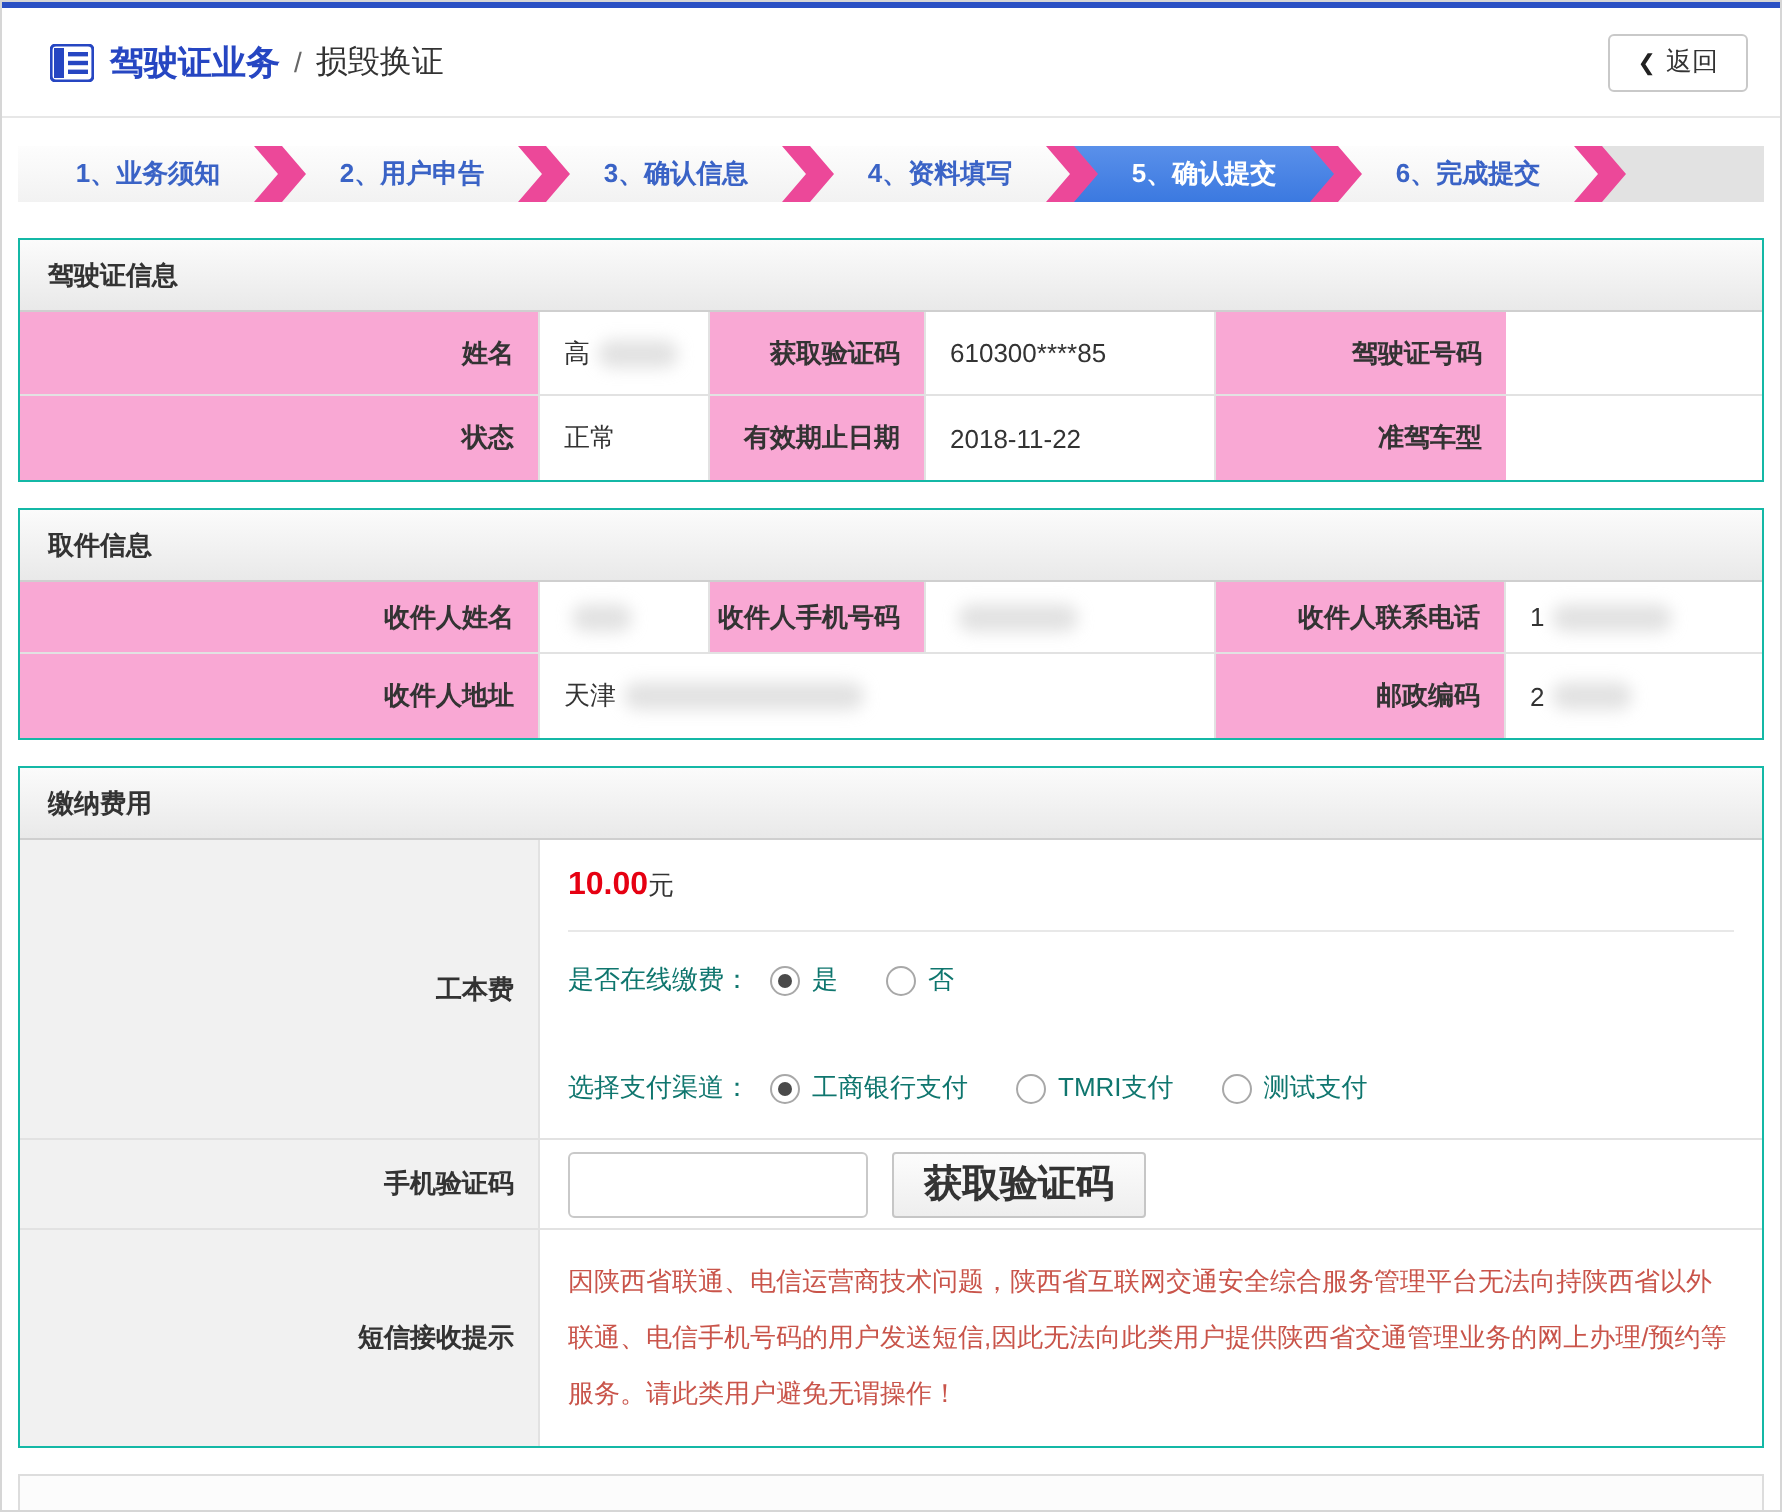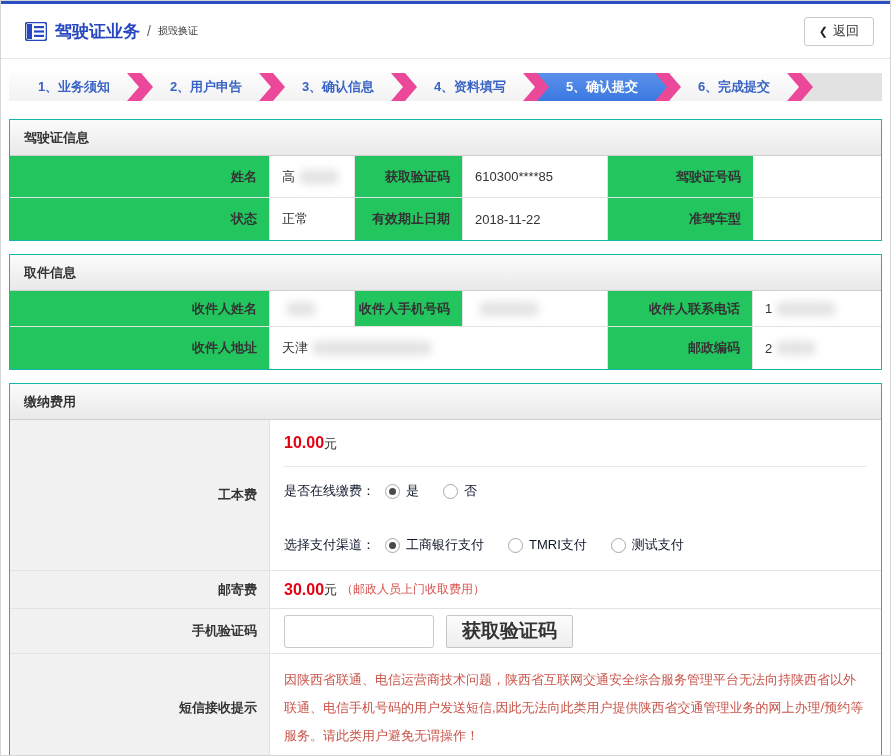--- a/index.html
+++ b/index.html
@@ -6,21 +6,21 @@
   html,body { background:#fff; }
   body { font-family:"Liberation Sans","DejaVu Sans",sans-serif; width:891px; }
   .page { width:891px; height:756px; border:1px solid #d6d6d6; background:#fff; overflow:hidden; }
   .topbar { height:3px; background:#2a50c4; }
 
   
   .header { height:55px; display:flex; align-items:center; padding:0 16px 0 24px; border-bottom:1px solid #e7e7e7; }
   .title-icon { width:22px; height:19px; margin-right:8px; flex:0 0 auto; }
   .app-title { color:#2646c2; font-size:17px; font-weight:bold; }
   .crumb-sep { color:#666; font-size:14px; margin:0 7px; }
-  .page-title { color:#333; font-size:10px; }
+  .page-title { color:#333; font-size:16px; }
   .spacer { flex:1; }
   .back-btn { display:inline-flex; align-items:center; gap:5px; background:#fff; border:1px solid #c9c9c9; border-radius:3px; height:29px; padding:0 14px; font-size:13px; color:#333; cursor:pointer; font-family:inherit; }
   .back-btn .chev { font-size:11px; font-weight:bold; color:#222; }
 
   
   .steps { margin:14px 8px 18px 8px; height:28px; background:#ec4899; display:flex; }
   .step { width:130px; height:28px; line-height:28px; text-align:center; font-size:13px; font-weight:bold; color:#3a63c6;
           background:linear-gradient(#fdfdfd,#f2f2f2); margin-right:2px;
           clip-path:polygon(0 0, calc(100% - 12px) 0, 100% 50%, calc(100% - 12px) 100%, 0 100%, 12px 50%); }
   .step.first { clip-path:polygon(0 0, calc(100% - 12px) 0, 100% 50%, calc(100% - 12px) 100%, 0 100%); }
@@ -30,38 +30,38 @@
   
   .section { margin:0 8px 13px 8px; border:1px solid #14b8a6; background:#fff; }
   .section-header { height:36px; line-height:35px; padding-left:14px; font-size:13px; font-weight:bold; color:#333;
                     background:linear-gradient(#fbfbfb,#e9e9e9); border-bottom:1px solid #cfcfcf; }
   .grid-row { display:grid; grid-template-columns:260px 85px 108px 145px 145px 1fr; border-bottom:1px solid #e2e2e2; }
   .grid-row:last-child { border-bottom:none; }
   .row-h42 { height:42px; }
   .row-h36 { height:36px; }
   .cell { display:flex; align-items:center; font-size:13px; color:#333; border-right:1px solid #e2e2e2; overflow:hidden; }
   .cell:last-child { border-right:none; }
-  .cell.lab { background:#22c55e; font-weight:bold; justify-content:flex-end; padding-right:12px; text-align:right; }
+  .cell.lab { background:#f9a8d4; font-weight:bold; justify-content:flex-end; padding-right:12px; text-align:right; }
   .cell.val { background:#fff; padding-left:12px; }
   .span-3 { grid-column:2 / 5; }
 
   .blur { display:inline-block; height:14px; border-radius:7px; background:rgba(190,190,190,.45); filter:blur(4px); margin-left:4px; flex:0 0 auto; }
   .w30{width:30px;} .w40{width:40px;} .w60{width:60px;} .w90{width:90px;} .w120{width:120px;}
 
   
   .pay-row { display:grid; grid-template-columns:260px 1fr; border-bottom:1px solid #e2e2e2; }
   .pay-row:last-child { border-bottom:none; }
   .pay-lab { background:#f1f1f1; font-size:13px; font-weight:bold; color:#333; display:flex; align-items:center; justify-content:flex-end; padding-right:12px; border-right:1px solid #e2e2e2; }
   .pay-val { background:#fff; padding:0 14px; display:flex; align-items:center; font-size:13px; color:#333; }
   .fee-cell { display:block; padding:14px; }
   .fee-amount { color:#e60012; font-size:16px; font-weight:bold; }
   .fee-unit { color:#333; font-size:13px; }
   .fee-note { color:#d9534f; font-size:12px; margin-left:4px; }
   .divider { border-bottom:1px solid #e8e8e8; margin:13px 0 15px 0; }
-  .radio-line { display:flex; align-items:flex-start; margin-bottom:13px; font-size:13px; color:#0f172a; }
+  .radio-line { display:flex; align-items:flex-start; margin-bottom:13px; font-size:13px; color:#0f766e; }
   .radio-line:last-child { margin-bottom:2px;margin-top:36px; }
   .radio-q { margin-right:10px; }
   .radio { width:15px; height:15px; border:1px solid #a8a8a8; border-radius:50%; background:#fff; display:inline-flex; align-items:center; justify-content:center; margin-right:6px; cursor:pointer; flex:0 0 auto; }
   .radio.checked::after { content:''; width:7px; height:7px; border-radius:50%; background:#4a4a4a; }
   .radio-opt { display:inline-flex; align-items:center; margin-right:24px; cursor:pointer; }
   .code-input { width:150px; height:33px; border:1px solid #c9c9c9; border-radius:3px; padding:0 8px; font-size:13px; font-family:inherit; }
   .code-btn { height:33px; margin-left:12px; padding:0 15px; background:linear-gradient(#fcfcfc,#eeeeee); border:1px solid #c6c6c6; border-radius:2px; font-size:19px; font-weight:bold; color:#333; cursor:pointer; font-family:inherit; }
   .notice { display:block; padding:12px 14px; font-size:13px; line-height:2.15; color:#c9544a; }
 
   
@@ -193,28 +193,20 @@
             <span>TMRI支付</span>
           </span>
           <span class="radio-opt">
             <span class="radio"></span>
             <span>测试支付</span>
           </span>
         </div>
       </div>
     </div>
 
-    <div class="pay-row" style="height:38px;">
-      <div class="pay-lab">邮寄费</div>
-      <div class="pay-val">
-        <span class="fee-amount">30.00</span>
-          <span class="fee-unit">元</span>
-        <span class="fee-note">（邮政人员上门收取费用）</span>
-      </div>
-    </div>
 
     <div class="pay-row" style="height:45px;">
       <div class="pay-lab">手机验证码</div>
       <div class="pay-val">
         <input class="code-input" type="text" value="" style="">
         <button class="code-btn">获取验证码</button>
       </div>
     </div>
 
     <div class="pay-row">

